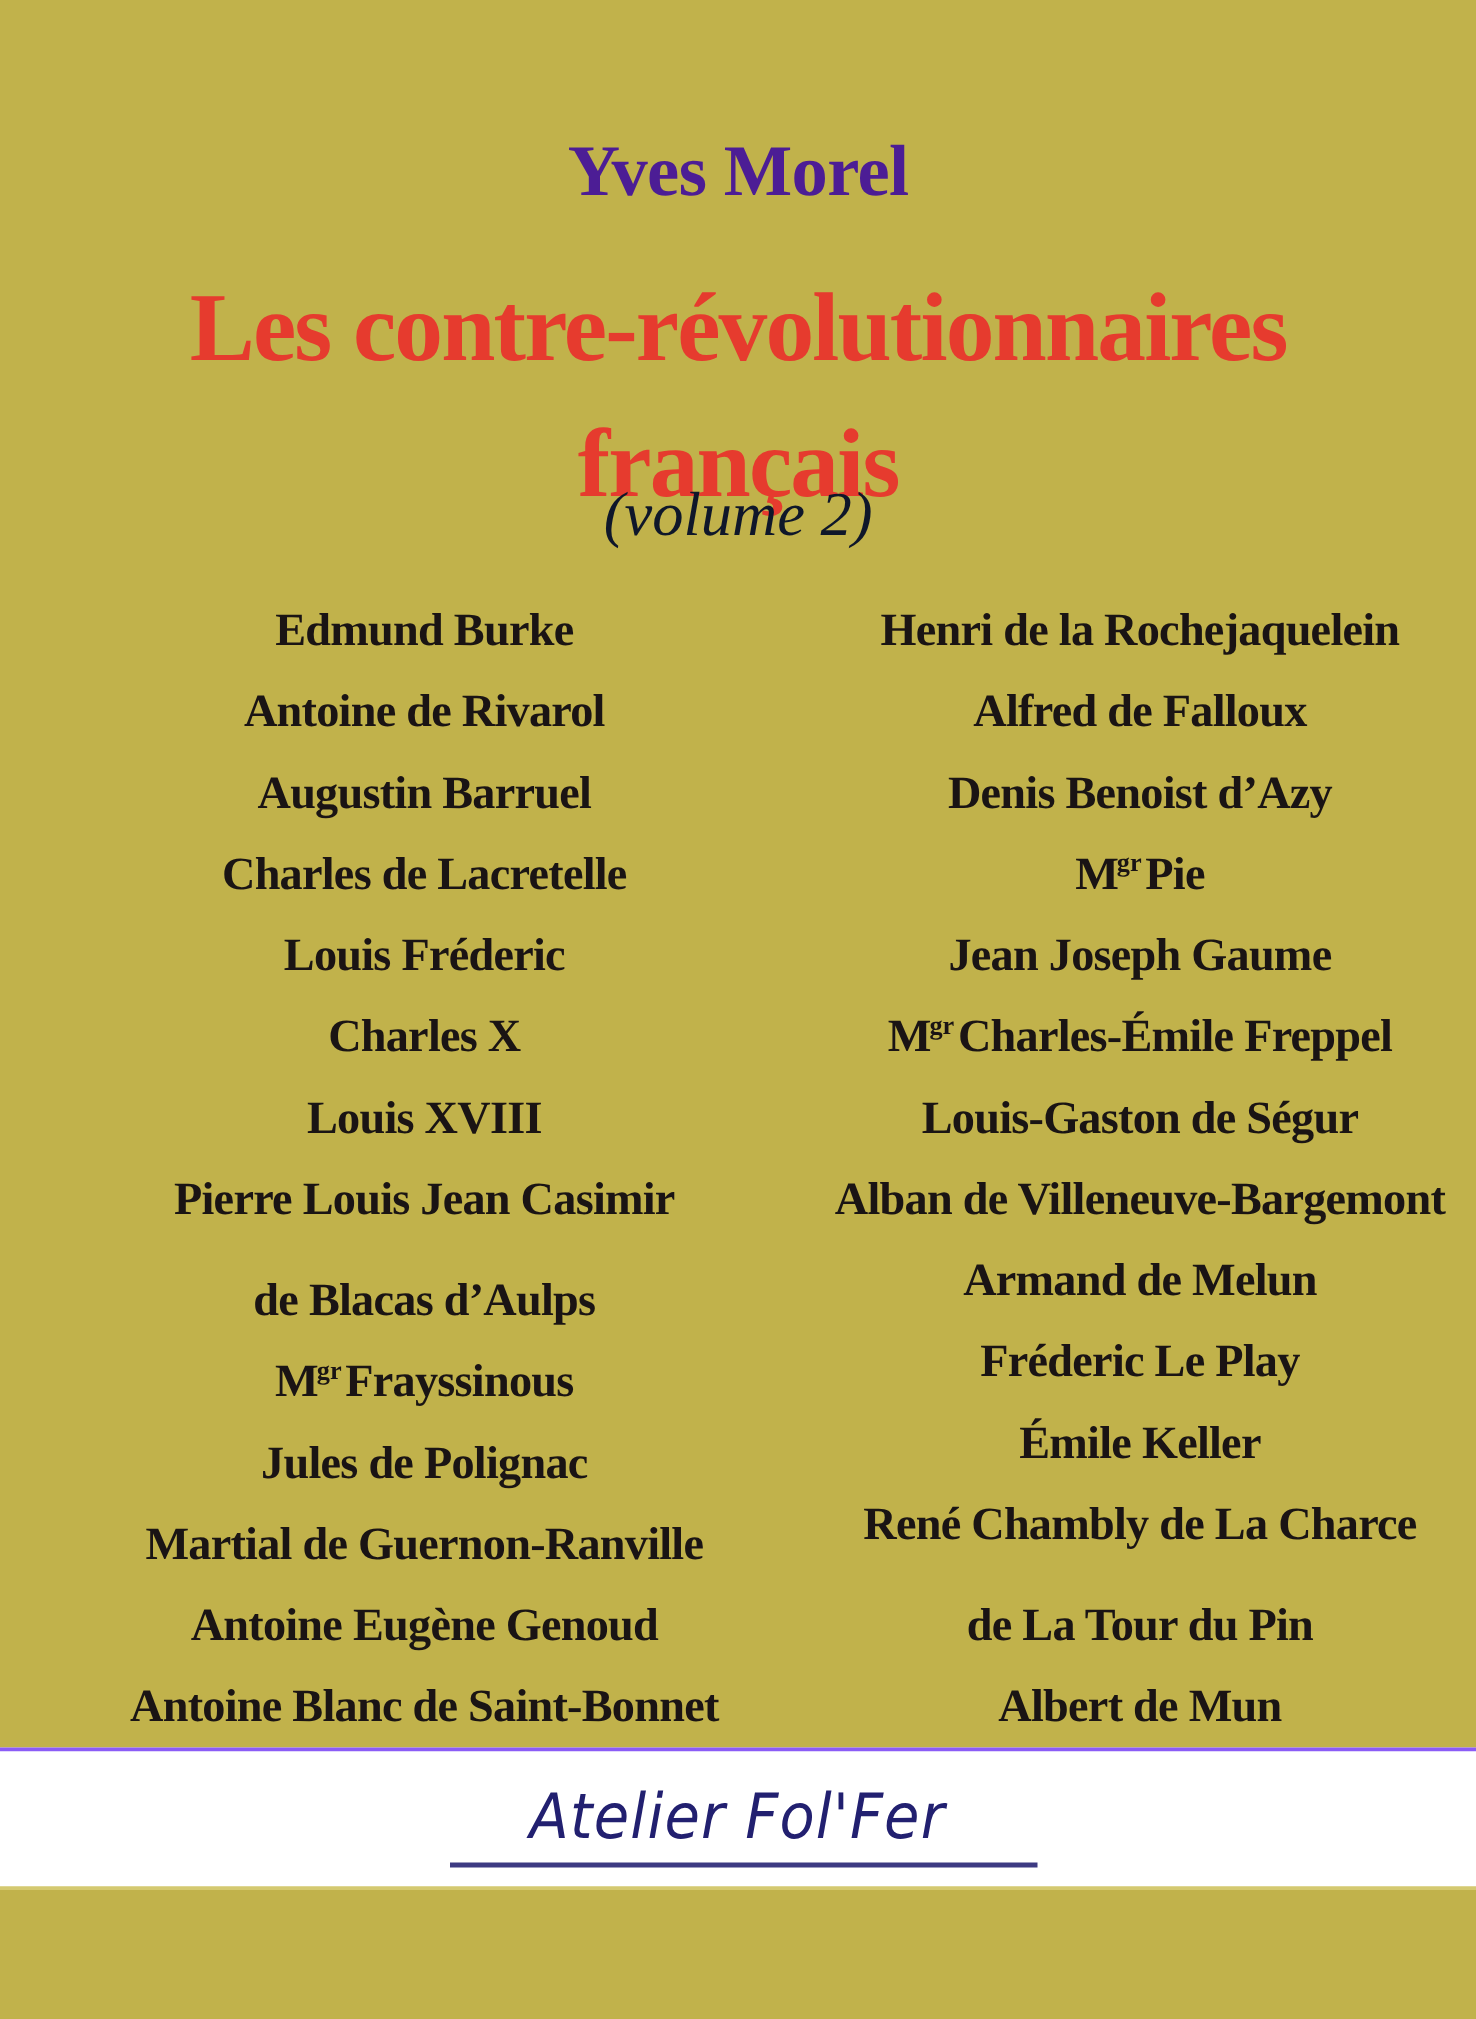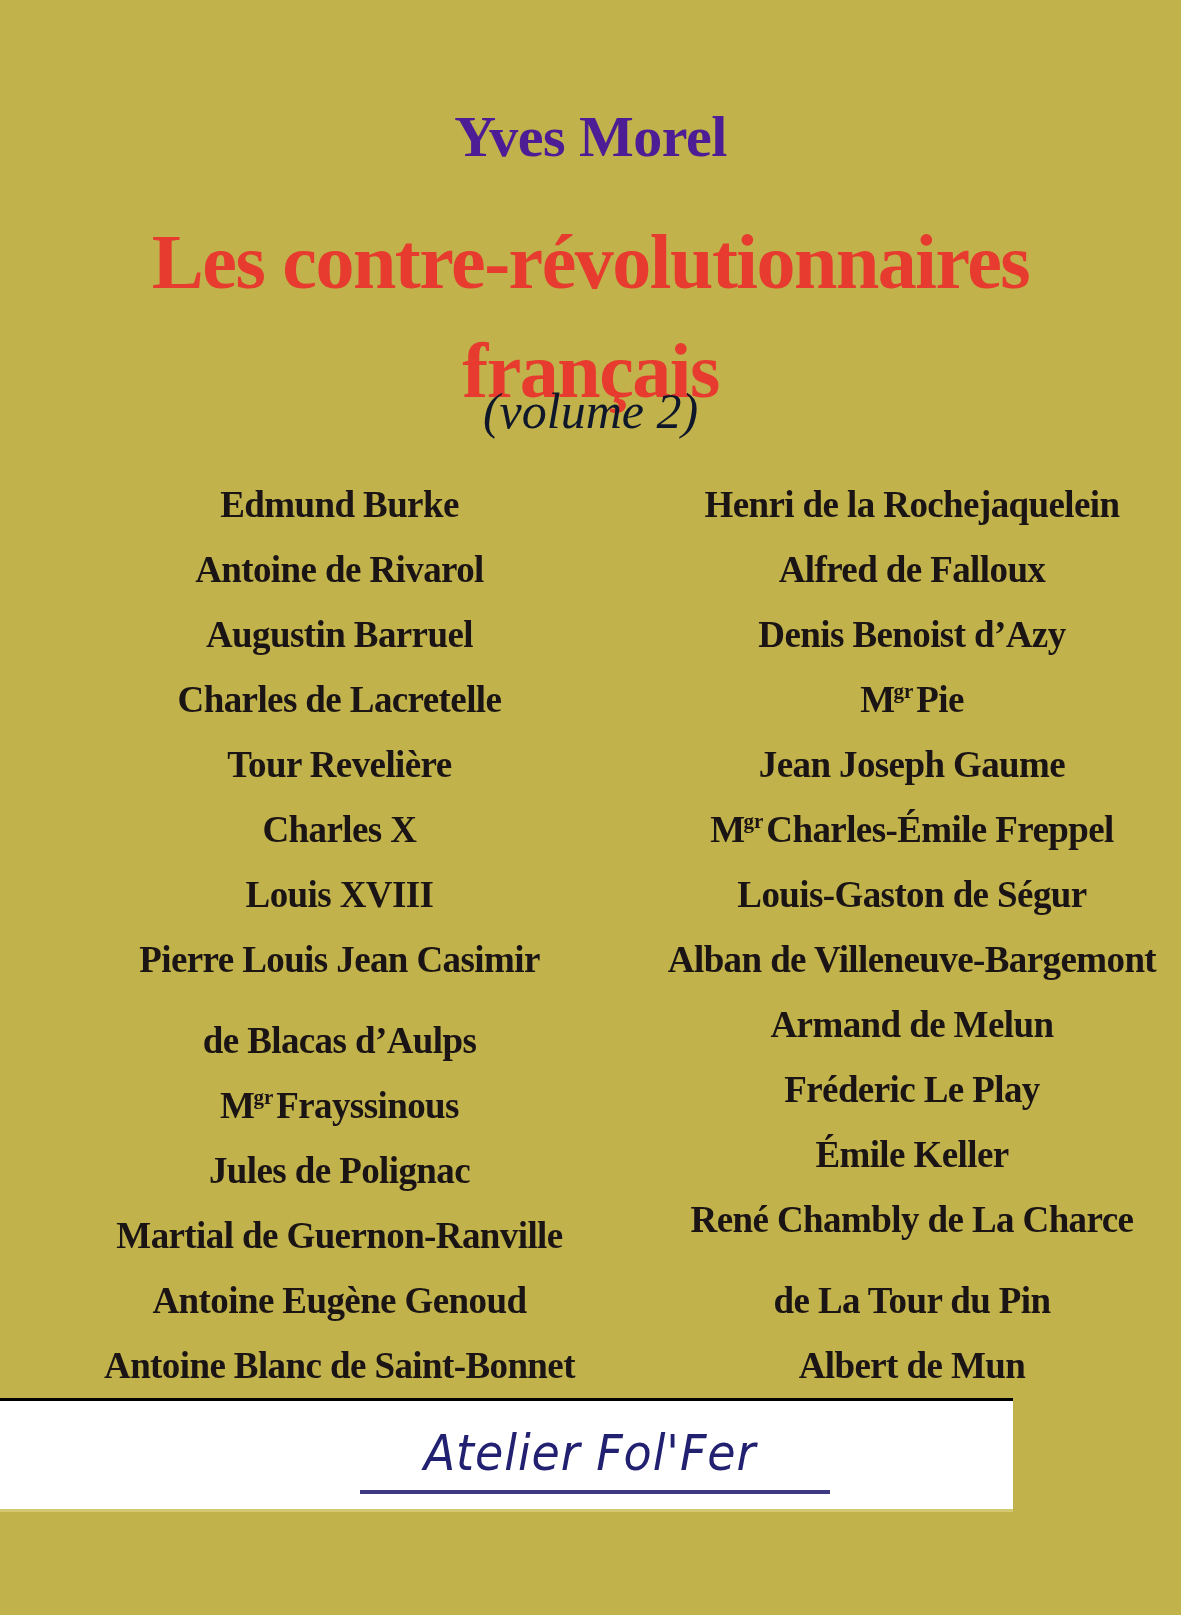--- a/index.html
+++ b/index.html
@@ -106,24 +106,24 @@
       vertical-align: 14px;
       line-height: 0;
       margin-left: -1px;
       margin-right: 3px;
       letter-spacing: 0;
     }
     .publisher-band {
       position: absolute;
       left: 0;
       top: 1398px;
-      width: 1013px;
+      width: 1181px;
       height: 114px;
       background: #ffffff;
-      border-top: 3px solid #000000;
+      border-top: 3px solid #8b5cf6;
       border-bottom: 3px solid #d4c970;
       box-sizing: border-box;
     }
     .publisher {
       position: absolute;
       left: 355px;
       top: 22px;
       width: 470px;
       text-align: center;
       font-family: "DejaVu Sans", sans-serif;
@@ -157,21 +157,21 @@
   </div>
 
   <div class="subtitle">(volume 2)</div>
 
   <div class="names">
     <ul class="col col-left">
       <li><span>Edmund Burke</span></li>
       <li><span>Antoine de Rivarol</span></li>
       <li><span>Augustin Barruel</span></li>
       <li><span>Charles de Lacretelle</span></li>
-      <li><span>Tour Revelière</span></li>
+      <li><span>Louis Fréderic</span></li>
       <li><span>Charles X</span></li>
       <li><span>Louis XVIII</span></li>
       <li class="two-line">
         <span class="l1">Pierre Louis Jean Casimir</span>
         <span class="l2">de Blacas d’Aulps</span>
       </li>
       <li><span>M</span><sup class="mgr">gr</sup><span>Frayssinous</span></li>
       <li><span>Jules de Polignac</span></li>
       <li><span>Martial de Guernon-Ranville</span></li>
       <li><span>Antoine Eugène Genoud</span></li>

